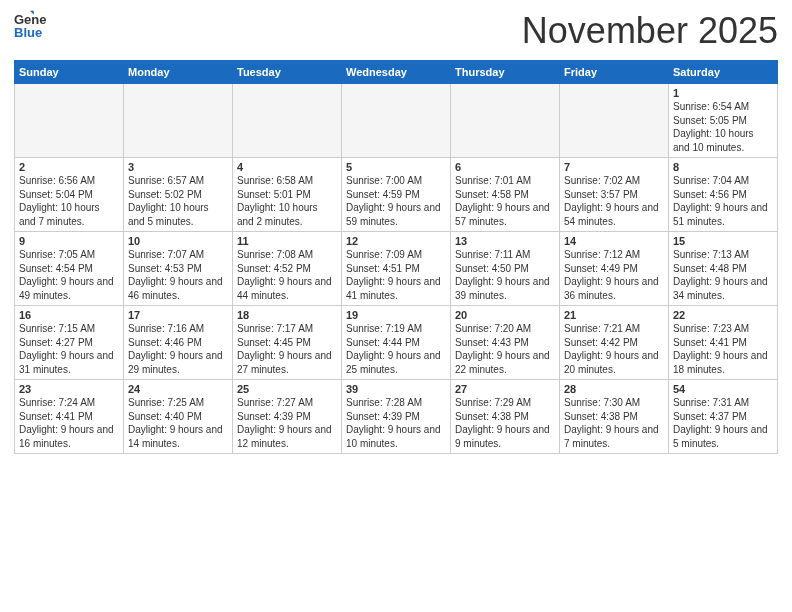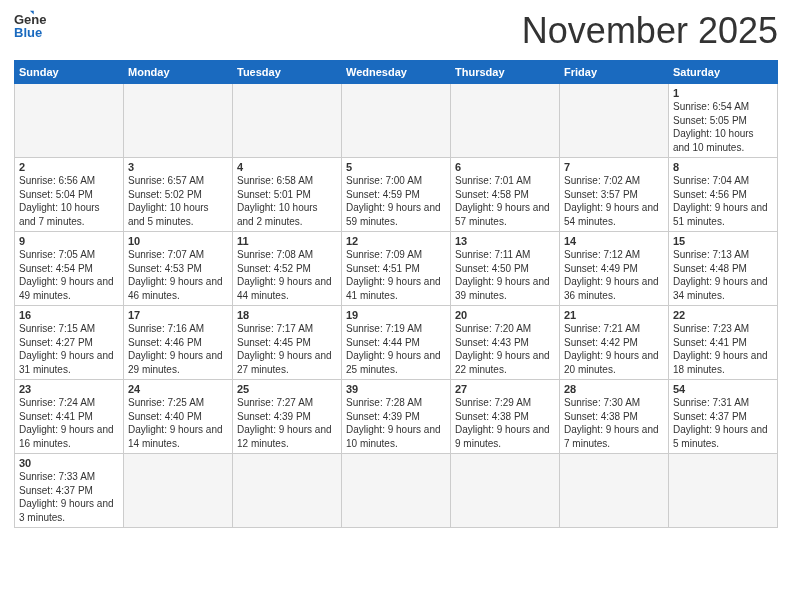--- a/index.html
+++ b/index.html
@@ -324,30 +324,15 @@
 and 7 minutes.</div>
           </td>
           <td>
             <span class="day-number">54</span>
             <div class="day-info">Sunrise: 7:31 AM
 Sunset: 4:37 PM
 Daylight: 9 hours
 and 5 minutes.</div>
           </td>
         </tr>
-        <tr>
-          <td>
-            <span class="day-number">30</span>
-            <div class="day-info">Sunrise: 7:33 AM
-Sunset: 4:37 PM
-Daylight: 9 hours
-and 3 minutes.</div>
-          </td>
-          <td class="empty"></td>
-          <td class="empty"></td>
-          <td class="empty"></td>
-          <td class="empty"></td>
-          <td class="empty"></td>
-          <td class="empty"></td>
-        </tr>
       </tbody>
   </table>
 </div>
 
 </body></html>

